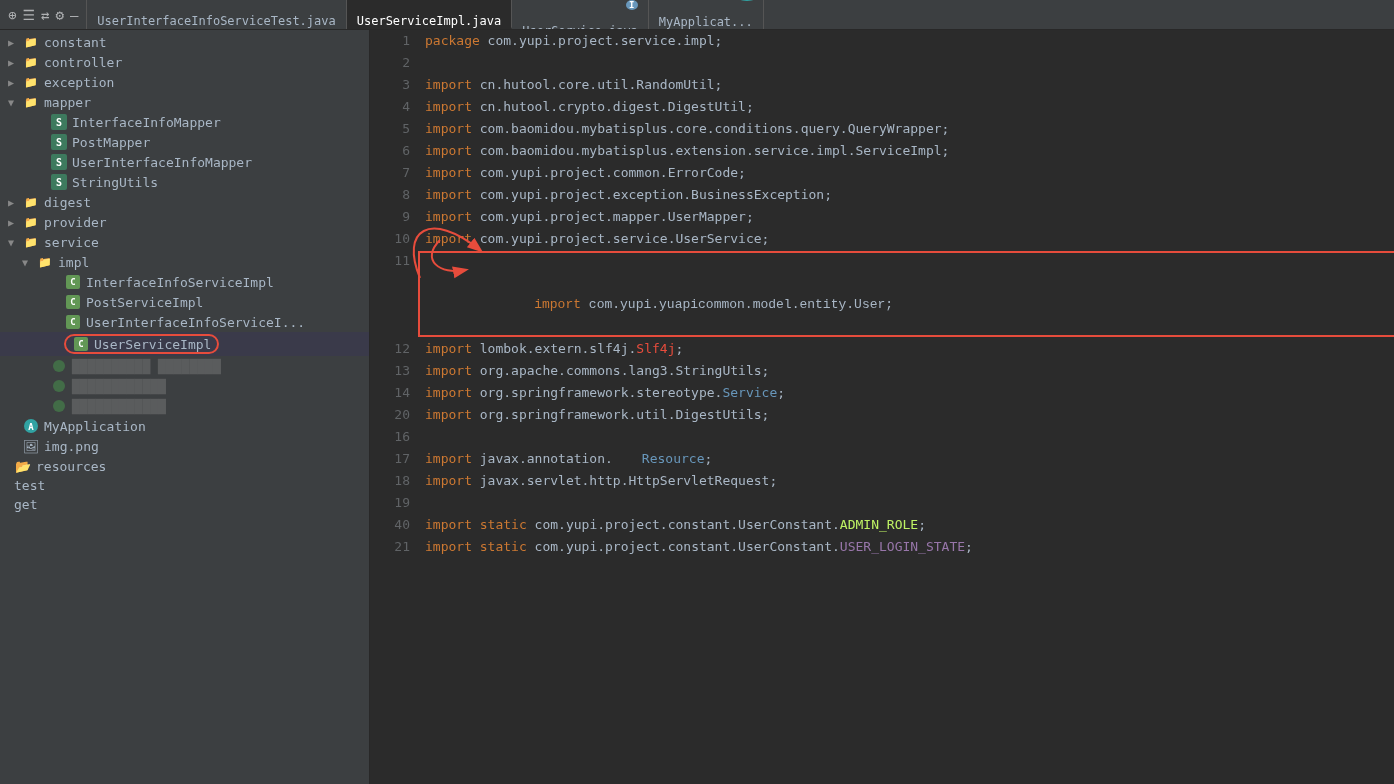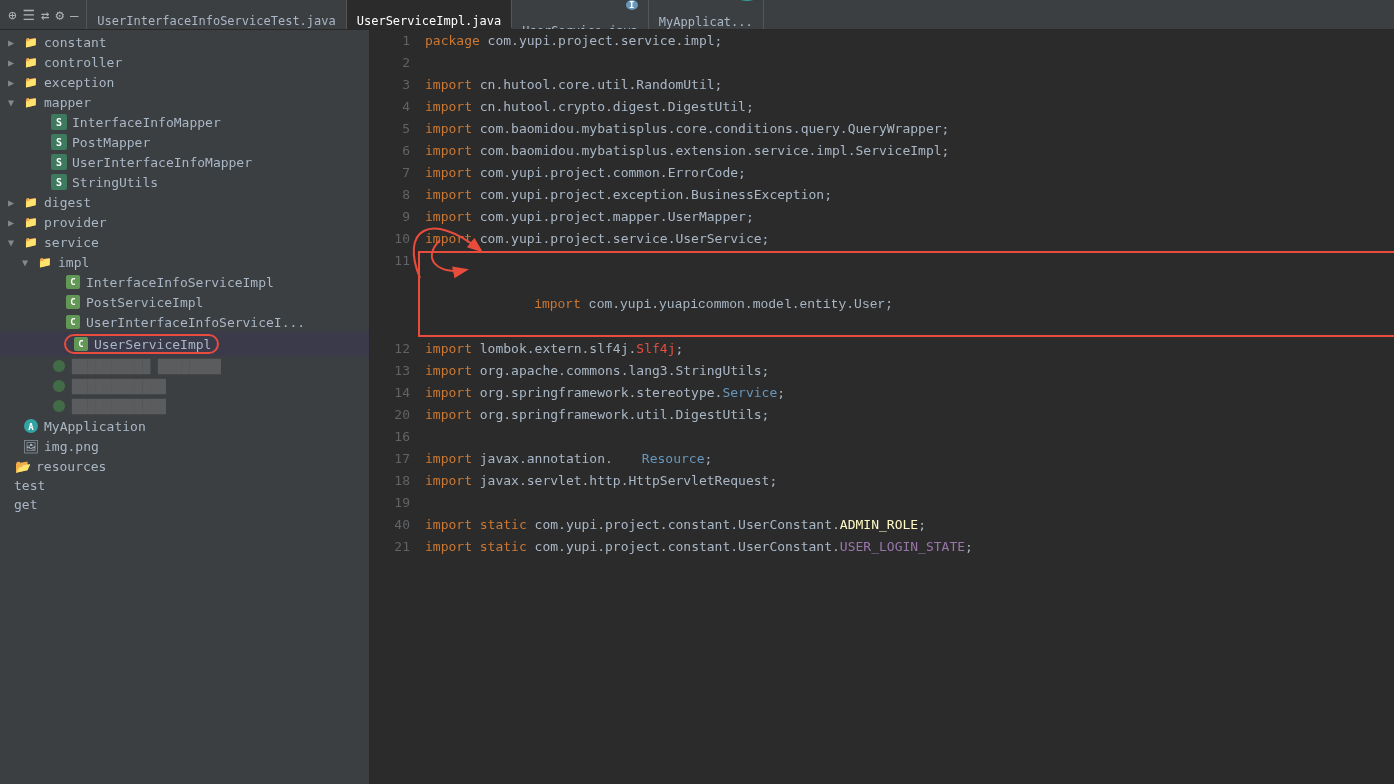--- a/index.html
+++ b/index.html
@@ -171,21 +171,21 @@
       line-height: 22px;
       padding: 0 5px;
       white-space: pre;
       vertical-align: top;
     }
     
     .kw { color: #cc7832; }
     .service-color { color: #6897bb; }
     .resource-color { color: #6897bb; margin-left: 29px; }
     .slf4j-color { color: #e74c3c; }
-    .admin-color { color: #fef9c3; }
+    .admin-color { color: #bef264; }
     .login-color { color: #9876aa; }
     .highlight-row td {
       background: transparent;
       position: relative;
       margin-top: 8px;
     }
 
     
     .arrows-overlay {
       position: absolute;

